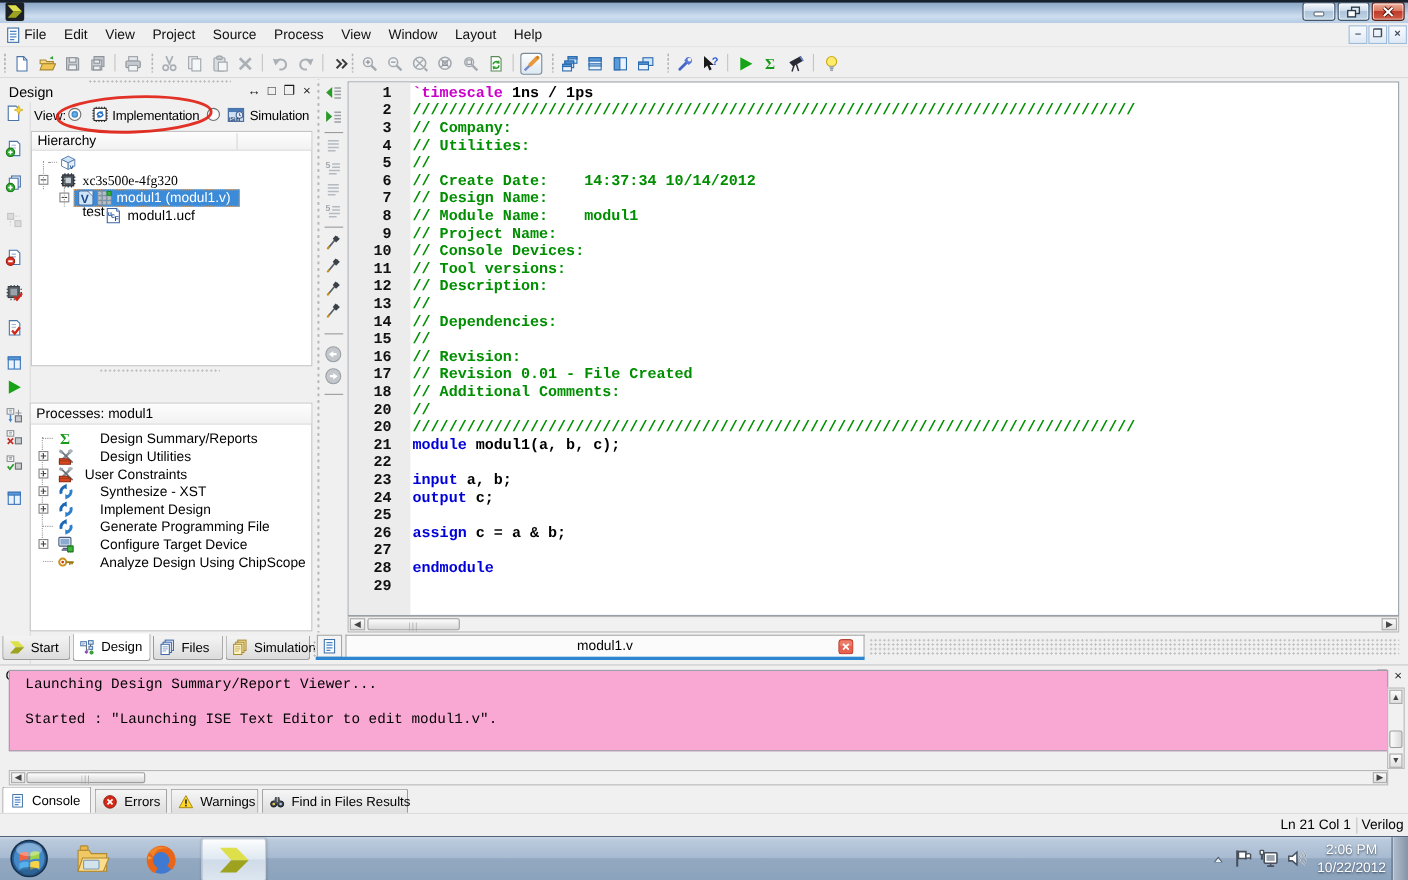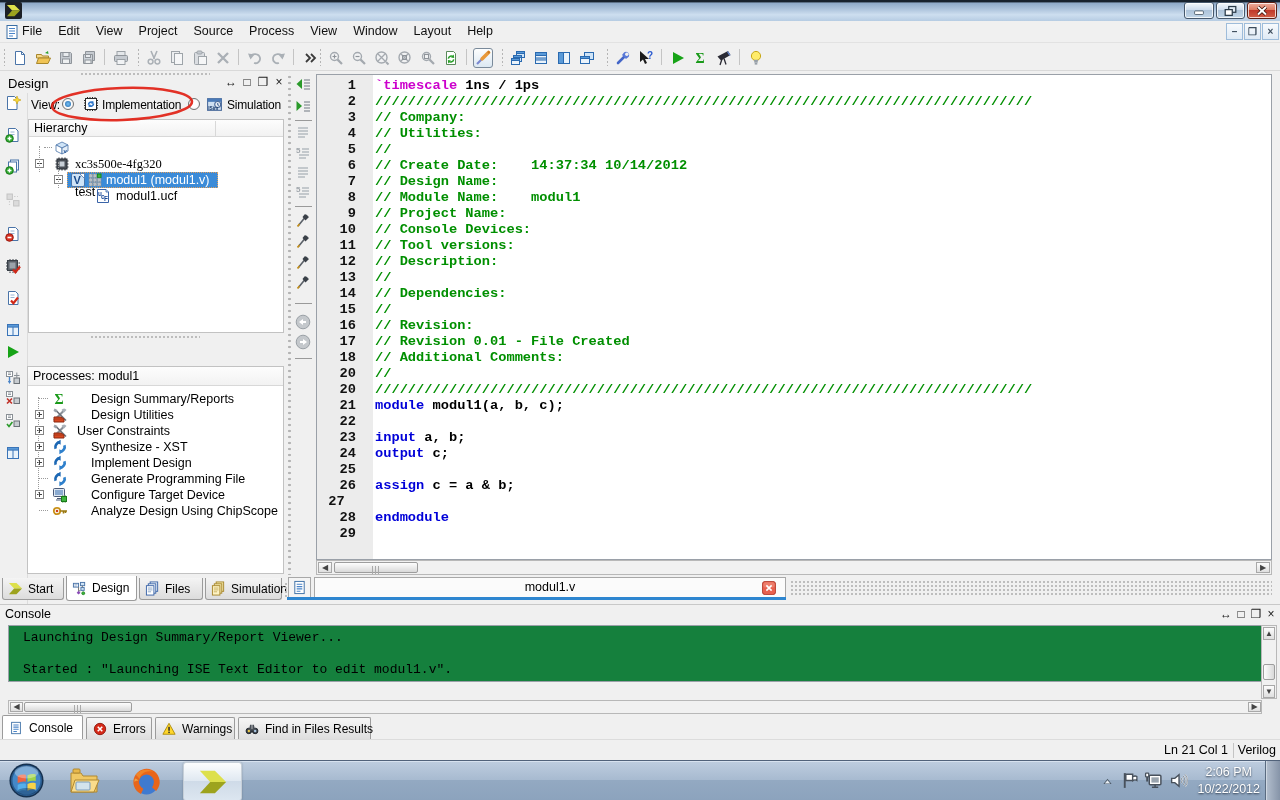--- a/index.html
+++ b/index.html
@@ -1046,21 +1046,21 @@
     <div class="lnum abs" style="top: 259px; left: 0px; width: 39px; text-align: right;">17</div>
     <div class="lnum abs" style="top: 275px; left: 0px; width: 39px; text-align: right;">18</div>
     <div class="lnum abs" style="top: 291px; left: 0px; width: 39px; text-align: right;">20</div>
     <div class="lnum abs" style="top: 307px; left: 0px; width: 39px; text-align: right;">20</div>
     <div class="lnum abs" style="top: 323px; left: 0px; width: 39px; text-align: right;">21</div>
     <div class="lnum abs" style="top: 339px; left: 0px; width: 39px; text-align: right;">22</div>
     <div class="lnum abs" style="top: 355px; left: 0px; width: 39px; text-align: right;">23</div>
     <div class="lnum abs" style="top: 371px; left: 0px; width: 39px; text-align: right;">24</div>
     <div class="lnum abs" style="top: 387px; left: 0px; width: 39px; text-align: right;">25</div>
     <div class="lnum abs" style="top: 403px; left: 0px; width: 39px; text-align: right;">26</div>
-    <div class="lnum abs" style="top: 419px; left: 0px; width: 39px; text-align: center;">27</div>
+    <div class="lnum abs" style="top: 419px; left: 0px; width: 39px; text-align: right;">27</div>
     <div class="lnum abs" style="top: 435px; left: 0px; width: 39px; text-align: right;">28</div>
     <div class="lnum abs" style="top: 451px; left: 0px; width: 39px; text-align: right;">29</div>
   </div>
 <div id="code">
     <div class="codeline abs" style="top: 78px;"><span class="pp">`timescale</span><span> 1ns / 1ps</span></div>
     <div class="codeline abs" style="top: 94px;"><span class="cm">////////////////////////////////////////////////////////////////////////////////</span></div>
     <div class="codeline abs" style="top: 110px;"><span class="cm">// Company: </span></div>
     <div class="codeline abs" style="top: 126px;"><span class="cm">// Utilities: </span></div>
     <div class="codeline abs" style="top: 142px;"><span class="cm">// </span></div>
     <div class="codeline abs" style="top: 158px;"><span class="cm">// Create Date:    14:37:34 10/14/2012 </span></div>
@@ -1114,21 +1114,21 @@
 </div>
 
 <div class="abs" style="left:0;top:604px;width:1280px;height:135px;background:#f0f0f0;border-top:1px solid #c8c8c8">
   <span class="lbl" style="position:absolute;left:5px;top:2px;font-size:12.5px">Console</span>
   <div id="console-head-btns">
       <span class="phbtn" style="left: 1219px; top: 2px;">↔</span>
       <span class="phbtn" style="left: 1234px; top: 2px;">□</span>
       <span class="phbtn" style="left: 1249px; top: 2px;">❐</span>
       <span class="phbtn" style="left: 1264px; top: 2px;">×</span>
     </div>
-  <div class="abs" style="left:8px;top:20px;width:1254px;height:57px;background:#15803d;border:1px solid #9aa0a8;box-sizing:border-box">
+  <div class="abs" style="left:8px;top:4px;width:1254px;height:74px;background:#f9a8d4;border:1px solid #9aa0a8;box-sizing:border-box">
     <div id="console-lines">
         <div class="cline abs" style="top: 4px;">Launching Design Summary/Report Viewer...</div>
         <div class="cline abs" style="top: 20px;"></div>
         <div class="cline abs" style="top: 36px;">Started : "Launching ISE Text Editor to edit modul1.v".</div>
       </div>
   </div>
 
   <div class="sbar" style="left:1261px;top:20px;width:16px;height:74px">
     <div class="sarr" style="left:1px;top:1px;width:12px;height:13px">▲</div>
     <div class="sthumb v" style="left:1px;top:38px;width:12px;height:16px"></div>

